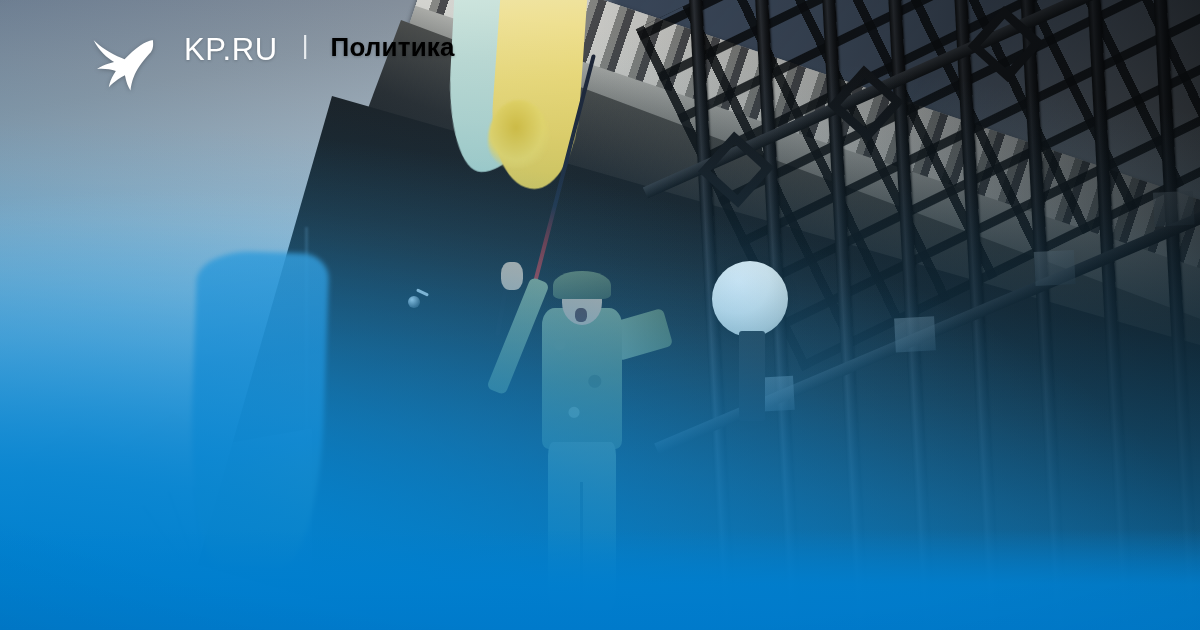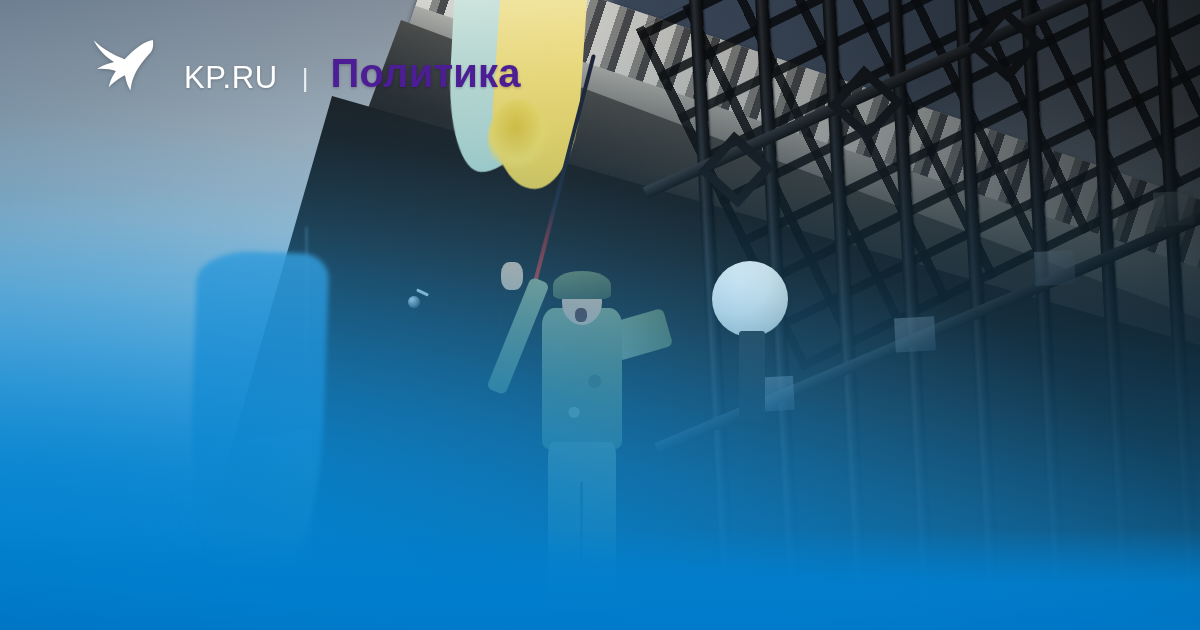--- a/index.html
+++ b/index.html
@@ -243,38 +243,38 @@
     background:linear-gradient(180deg,rgba(0,128,207,0) 0%,rgba(0,126,206,.85) 55%,rgba(0,122,203,.97) 100%);
   }
   .vign{
     position:absolute;inset:0;
     background:radial-gradient(130% 110% at 50% 42%,rgba(0,0,0,0) 52%,rgba(0,0,0,.12) 100%);
   }
 
   
   .brand{
     position:absolute;left:90px;top:32px;
-    display:flex;align-items:flex-end;gap:0;
+    display:flex;align-items:flex-start;gap:0;
     z-index:6;
   }
   .brand .logo{width:66px;height:64px;flex:0 0 auto;}
   .brand .logo svg{display:block;width:100%;height:100%;
     filter:drop-shadow(0 1px 2px rgba(0,0,0,.25));}
   .brand .kp{
     color:#fff;font-size:31px;font-weight:400;letter-spacing:.6px;
     margin-left:28px;
     text-shadow:0 1px 3px rgba(0,0,0,.22);
   }
   .brand .sep{
     color:#f2f5f7;font-size:26px;font-weight:300;
     margin:0 22px 0 24px;opacity:.92;
     position:relative;top:-2px;
   }
   .brand .rub{
-    color:#4c1d95;font-size:40px;font-weight:700;letter-spacing:.2px;
+    color:#000000;font-size:26px;font-weight:700;letter-spacing:.2px;
     text-shadow:0 1px 3px rgba(0,0,0,.25);
   }
 
   .headline{
     position:absolute;left:90px;top:339px;width:1010px;
     z-index:6;
     color:#fff;
     font-size:43px;
     font-weight:400;
     line-height:56.5px;

